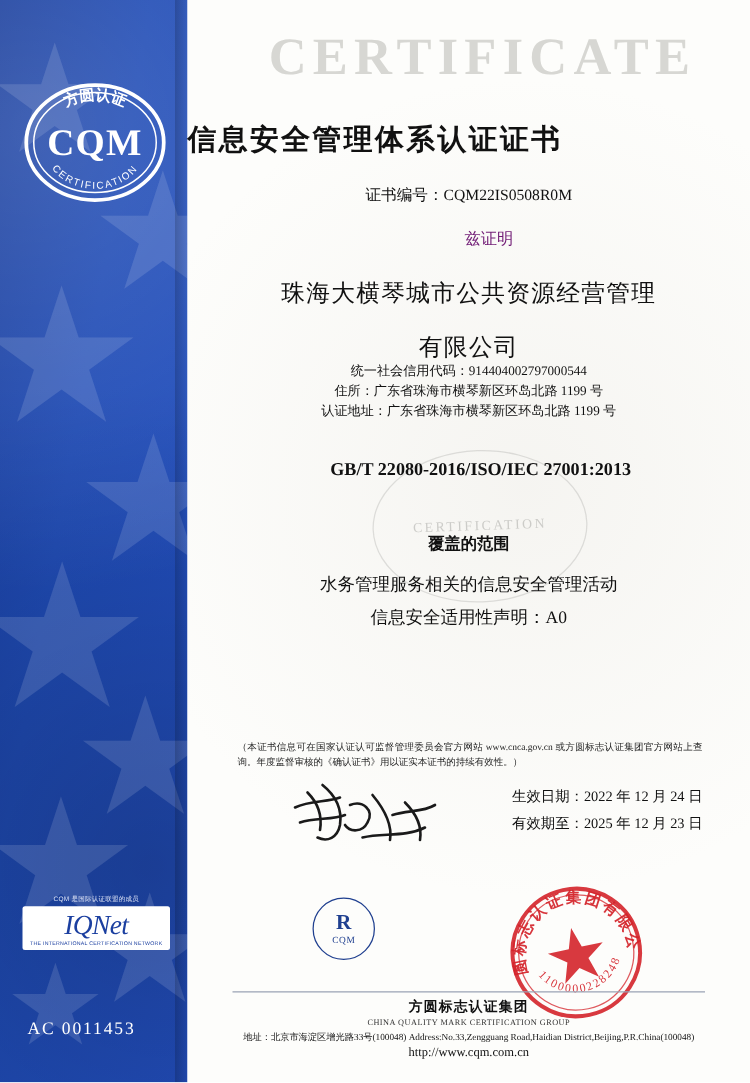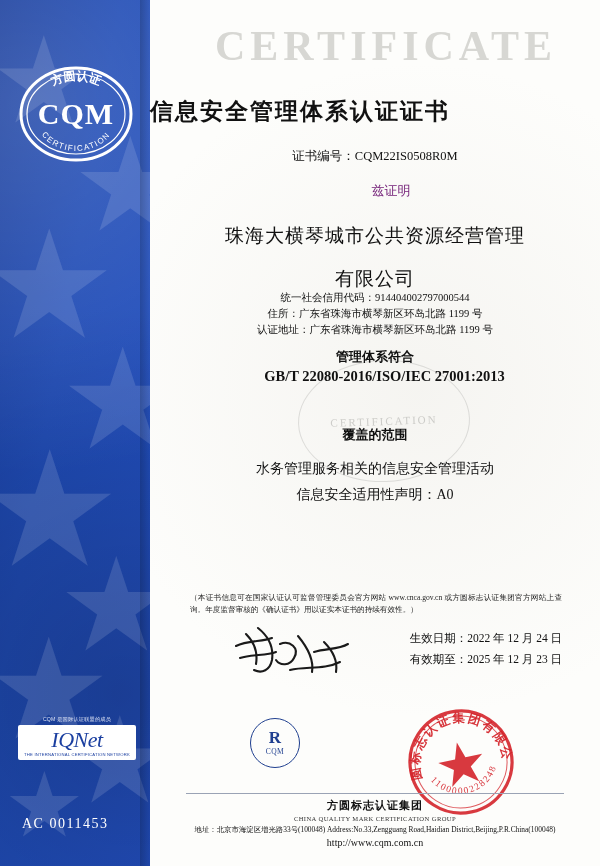--- a/index.html
+++ b/index.html
@@ -363,21 +363,20 @@
       <div>珠海大横琴城市公共资源经营管理</div>
       <div>有限公司</div>
     </div>
 
     <div class="reg-block">
       <div>统一社会信用代码：914404002797000544</div>
       <div>住所：广东省珠海市横琴新区环岛北路 1199 号</div>
       <div>认证地址：广东省珠海市横琴新区环岛北路 1199 号</div>
     </div>
 
-    <div class="conform-label">管理体系符合</div>
     <div class="standard">GB/T 22080-2016/ISO/IEC 27001:2013</div>
 
     <div class="scope-label">覆盖的范围</div>
     <div class="scope-text">
       <div>水务管理服务相关的信息安全管理活动</div>
       <div>信息安全适用性声明：A0</div>
     </div>
 
     <div class="note">（本证书信息可在国家认证认可监督管理委员会官方网站 www.cnca.gov.cn 或方圆标志认证集团官方网站上查询。年度监督审核的《确认证书》用以证实本证书的持续有效性。）</div>
 

